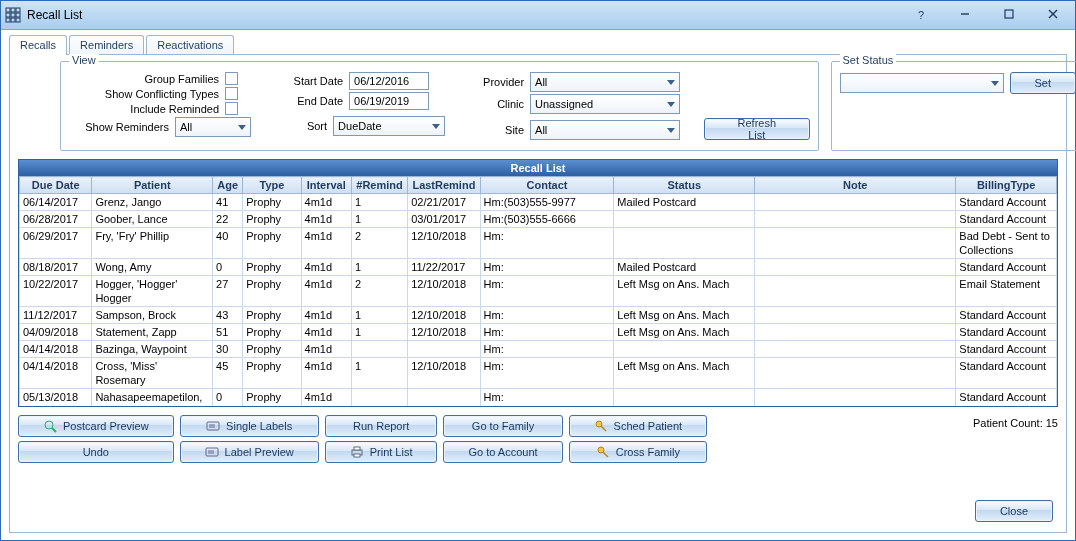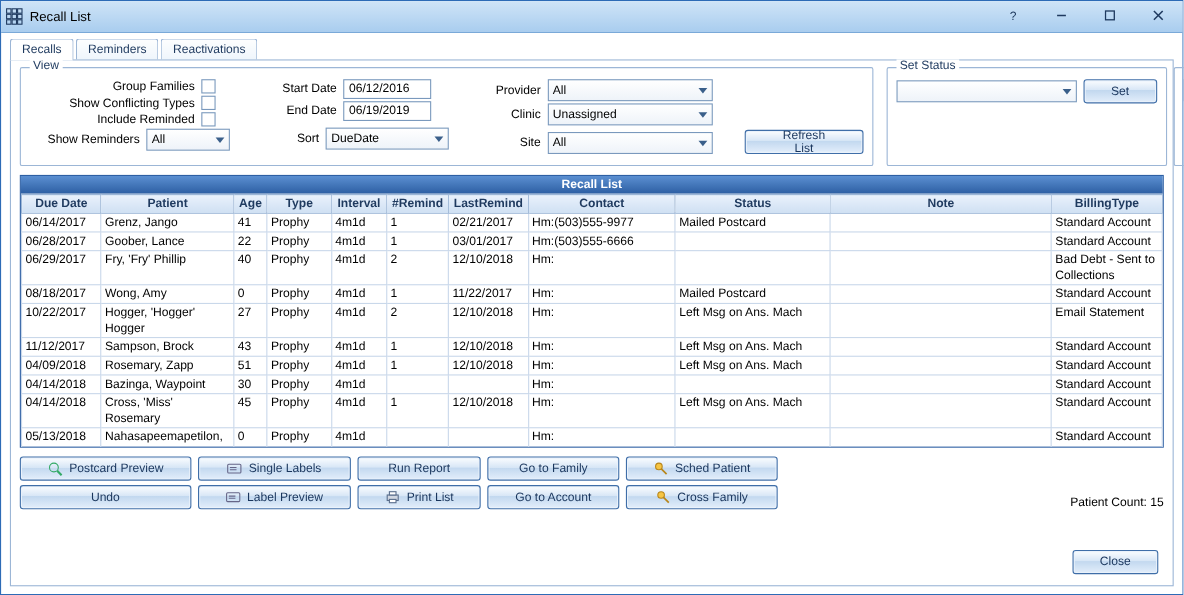--- a/index.html
+++ b/index.html
@@ -13,39 +13,39 @@
   .client{position:absolute;left:8px;right:8px;top:34px;bottom:8px;}
   
   .tabstrip{display:flex;gap:2px;margin-bottom:0;}
   .tab{border:1px solid #9cb6d6;border-bottom:none;padding:3px 10px 4px;background:linear-gradient(#fdfefe,#eef5fc);border-radius:3px 3px 0 0;color:#1f3a5f;}
   .tab.active{background:#fff;position:relative;z-index:2;}
   .tabpanel{border:1px solid #9cb6d6;background:#fff;position:relative;top:-1px;height:calc(100% - 18px);box-sizing:border-box;padding:6px 8px;}
   
   .gbox{border:1px solid #9cb6d6;border-radius:2px;position:relative;padding:8px 8px 8px 8px;}
   .gbox > .legend{position:absolute;top:-8px;left:8px;background:#fff;padding:0 3px;color:#1f3a5f;}
   .top-area{display:flex;gap:12px;}
-  .view-box{flex:1;}
+  .view-box{flex:1;margin-left:42px;}
   .right-col{width:252px;display:flex;gap:6px;}
   
   .row{display:flex;align-items:center;gap:6px;margin:2px 0;}
   .lbl-r{text-align:right;}
   input[type=text]{height:18px;border:1px solid #7a99bd;padding:0 4px;font:inherit;box-sizing:border-box;}
   select.combo,div.combo{height:20px;border:1px solid #7a99bd;background:linear-gradient(#fff,#eef3f9);font:inherit;box-sizing:border-box;padding:0 22px 0 4px;position:relative;display:inline-flex;align-items:center;}
   div.combo::after{content:"";position:absolute;right:4px;top:50%;margin-top:-2px;border-left:4px solid transparent;border-right:4px solid transparent;border-top:5px solid #3a5f8a;}
   .chk{width:13px;height:13px;border:1px solid #7a99bd;background:#fff;display:inline-block;box-sizing:border-box;}
   .btn{height:22px;border:1px solid #3f6ea8;border-radius:3px;background:linear-gradient(#fbfdff,#d7e6f6 45%,#c2d8ef 46%,#e3eefb);padding:0 24px;display:inline-flex;align-items:center;gap:6px;color:#1a365d;font:inherit;cursor:default;box-shadow:0 0 0 1px #eaf2fb inset;}
   
   .grid-wrap{margin-top:8px;border:1px solid #2d5fa3;}
   .grid-title{background:linear-gradient(#5b8fd1,#2d5fa3);color:#fff;text-align:center;font-weight:bold;padding:2px 0;}
   .grid-scroll{height:230px;overflow:auto;position:relative;}
   table.grid{border-collapse:collapse;width:100%;table-layout:fixed;font-size:11px;}
   table.grid th{background:linear-gradient(#e9f1fb,#cfe0f3);border:1px solid #9cb6d6;padding:2px 3px;color:#1f3a5f;font-weight:bold;position:sticky;top:0;text-align:center;white-space:nowrap;}
   table.grid td{border:1px solid #c9d8ea;padding:1px 3px;vertical-align:top;overflow:hidden;text-overflow:ellipsis;line-height:14px;}
   
-  .bottom{display:flex;align-items:flex-end;gap:6px;margin-top:8px;}
+  .bottom{display:flex;align-items:flex-start;gap:6px;margin-top:8px;}
   .btn.wide{min-width:118px;justify-content:center;}
   .btn.med{min-width:98px;justify-content:center;}
   .btn.sm{min-width:78px;justify-content:center;}
   .count{margin-left:auto;padding-top:2px;}
   .footer-close{position:absolute;right:14px;bottom:10px;}
   .ico{width:14px;height:14px;display:inline-block;}
   col.c-due{width:72px}col.c-pat{width:120px}col.c-age{width:30px}col.c-type{width:58px}col.c-int{width:50px}col.c-rem{width:56px}col.c-last{width:72px}col.c-con{width:133px}col.c-stat{width:140px}col.c-note{width:200px}col.c-bill{width:100px}
 </style>
 </head>
 <body>
@@ -297,21 +297,21 @@
                   <td>4m1d</td>
                   <td>1</td>
                   <td>12/10/2018</td>
                   <td>Hm:</td>
                   <td>Left Msg on Ans. Mach</td>
                   <td></td>
                   <td style="white-space: normal;">Standard Account</td>
                 </tr>
                 <tr>
                   <td>04/09/2018</td>
-                  <td style="white-space: normal;">Rosemary, Zapp</td>
+                  <td style="white-space: normal;">Statement, Zapp</td>
                   <td>51</td>
                   <td>Prophy</td>
                   <td>4m1d</td>
                   <td>1</td>
                   <td>12/10/2018</td>
                   <td>Hm:</td>
                   <td>Left Msg on Ans. Mach</td>
                   <td></td>
                   <td style="white-space: normal;">Standard Account</td>
                 </tr>

